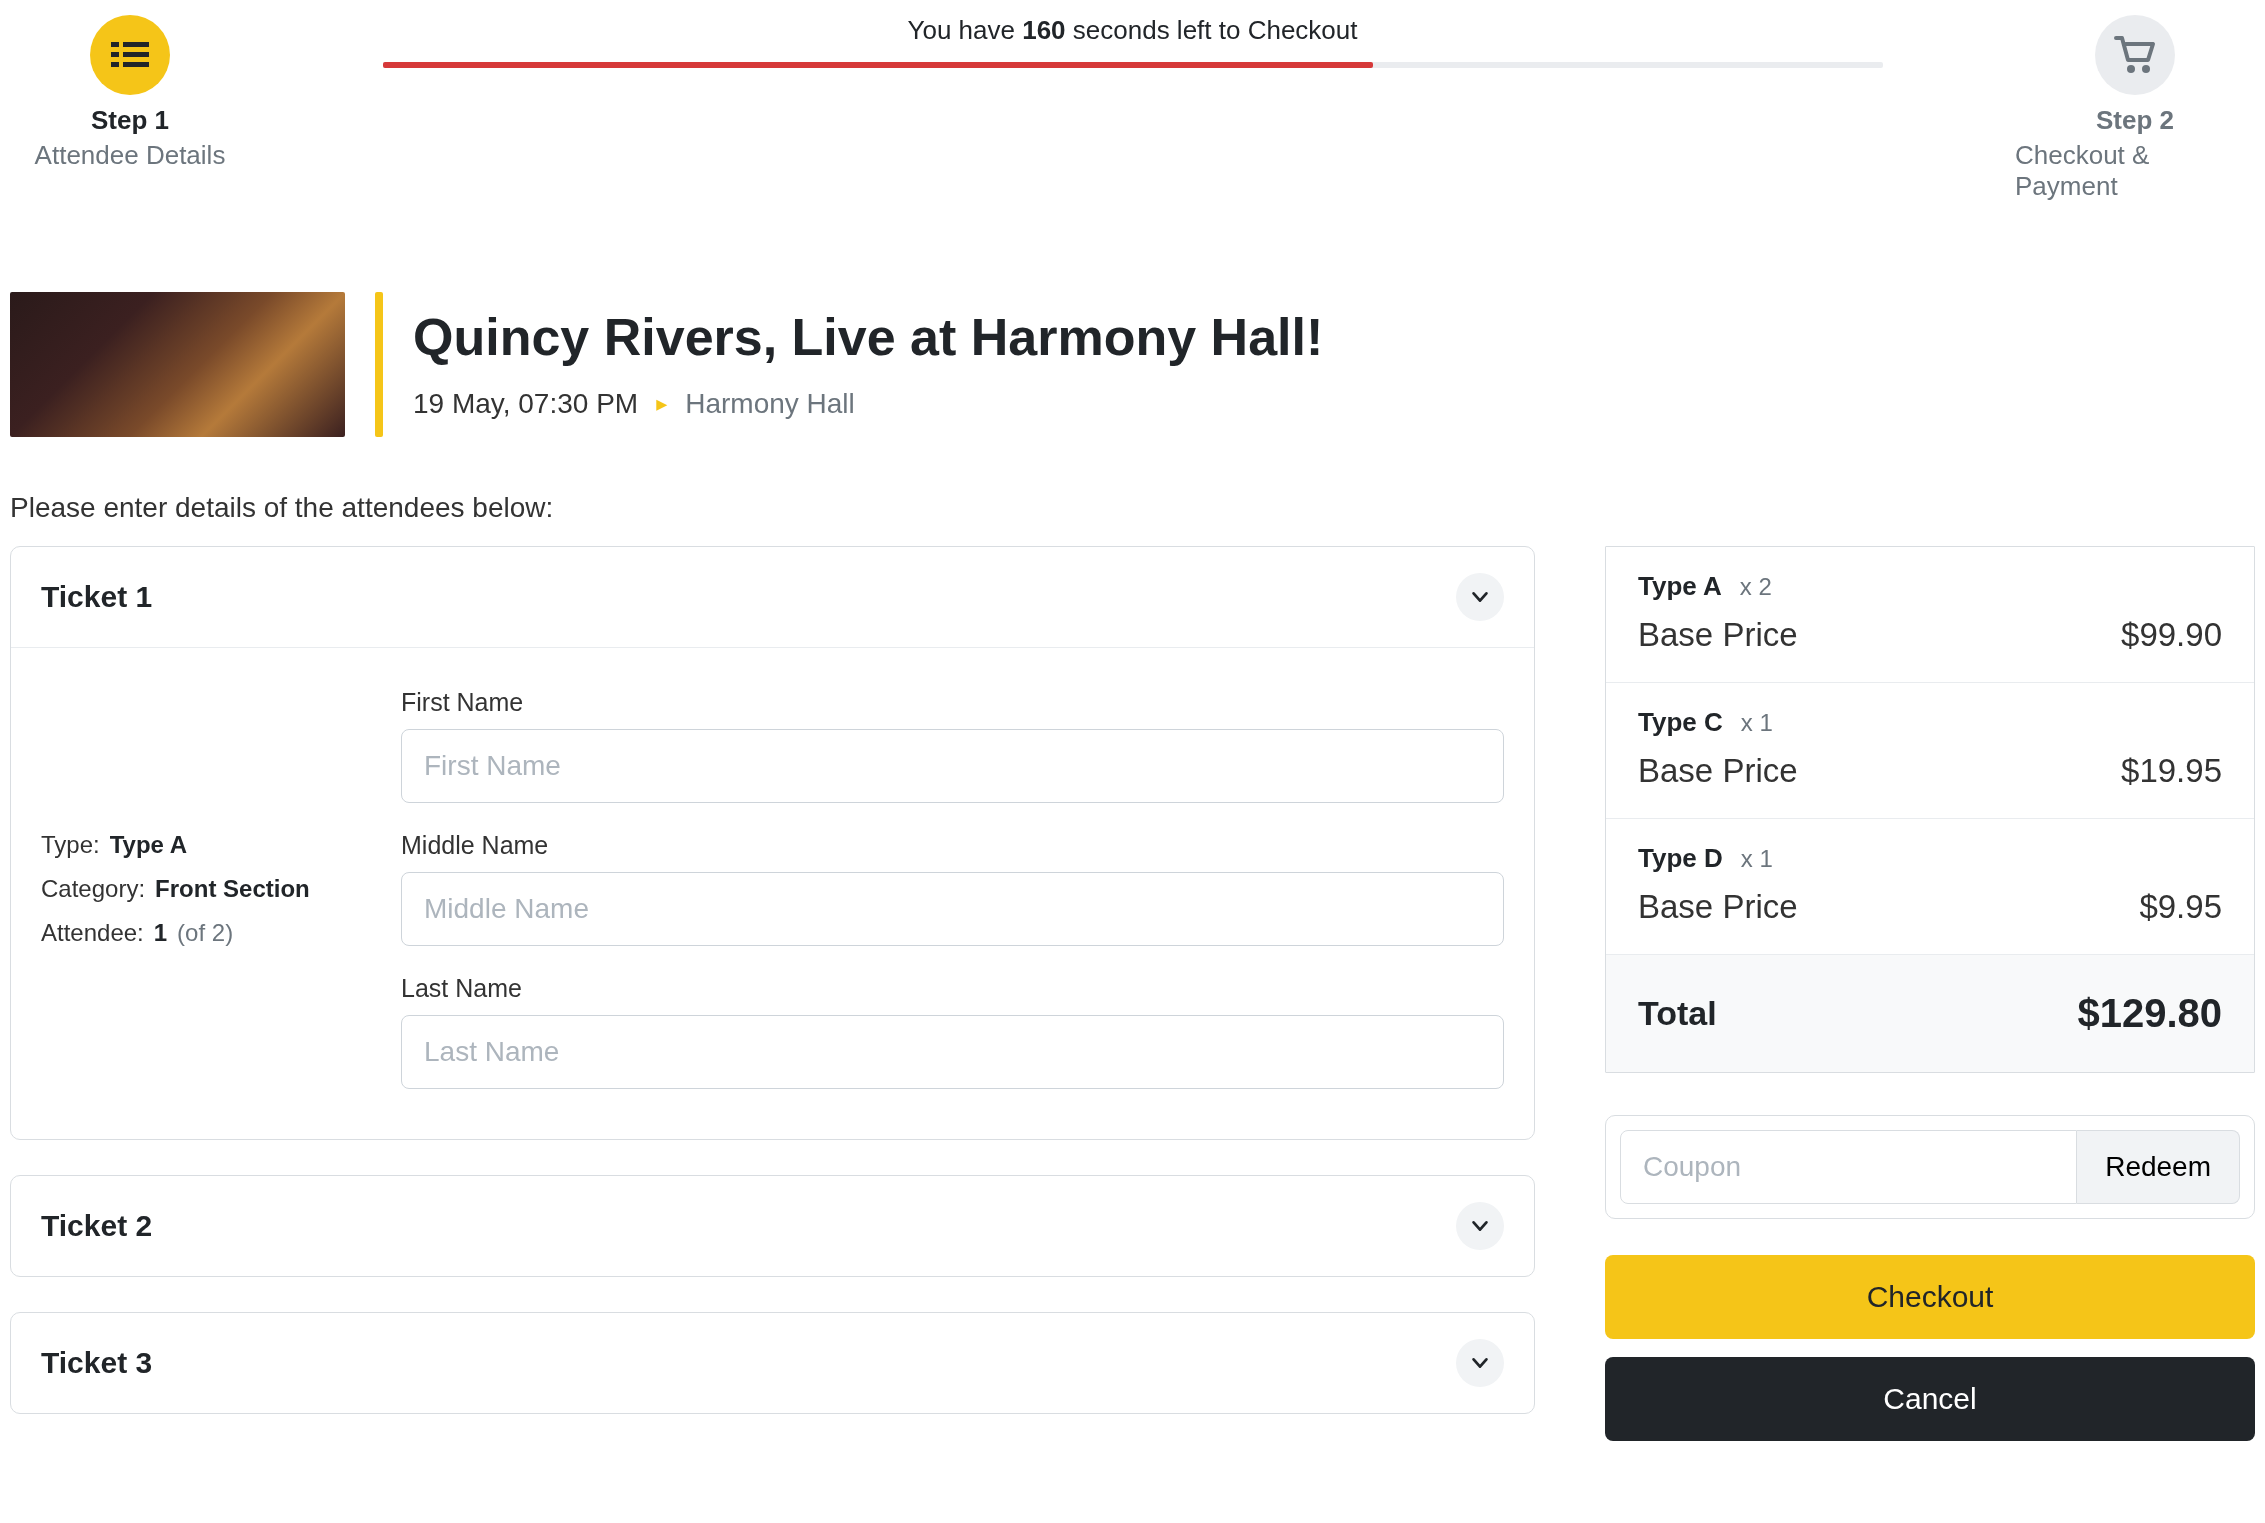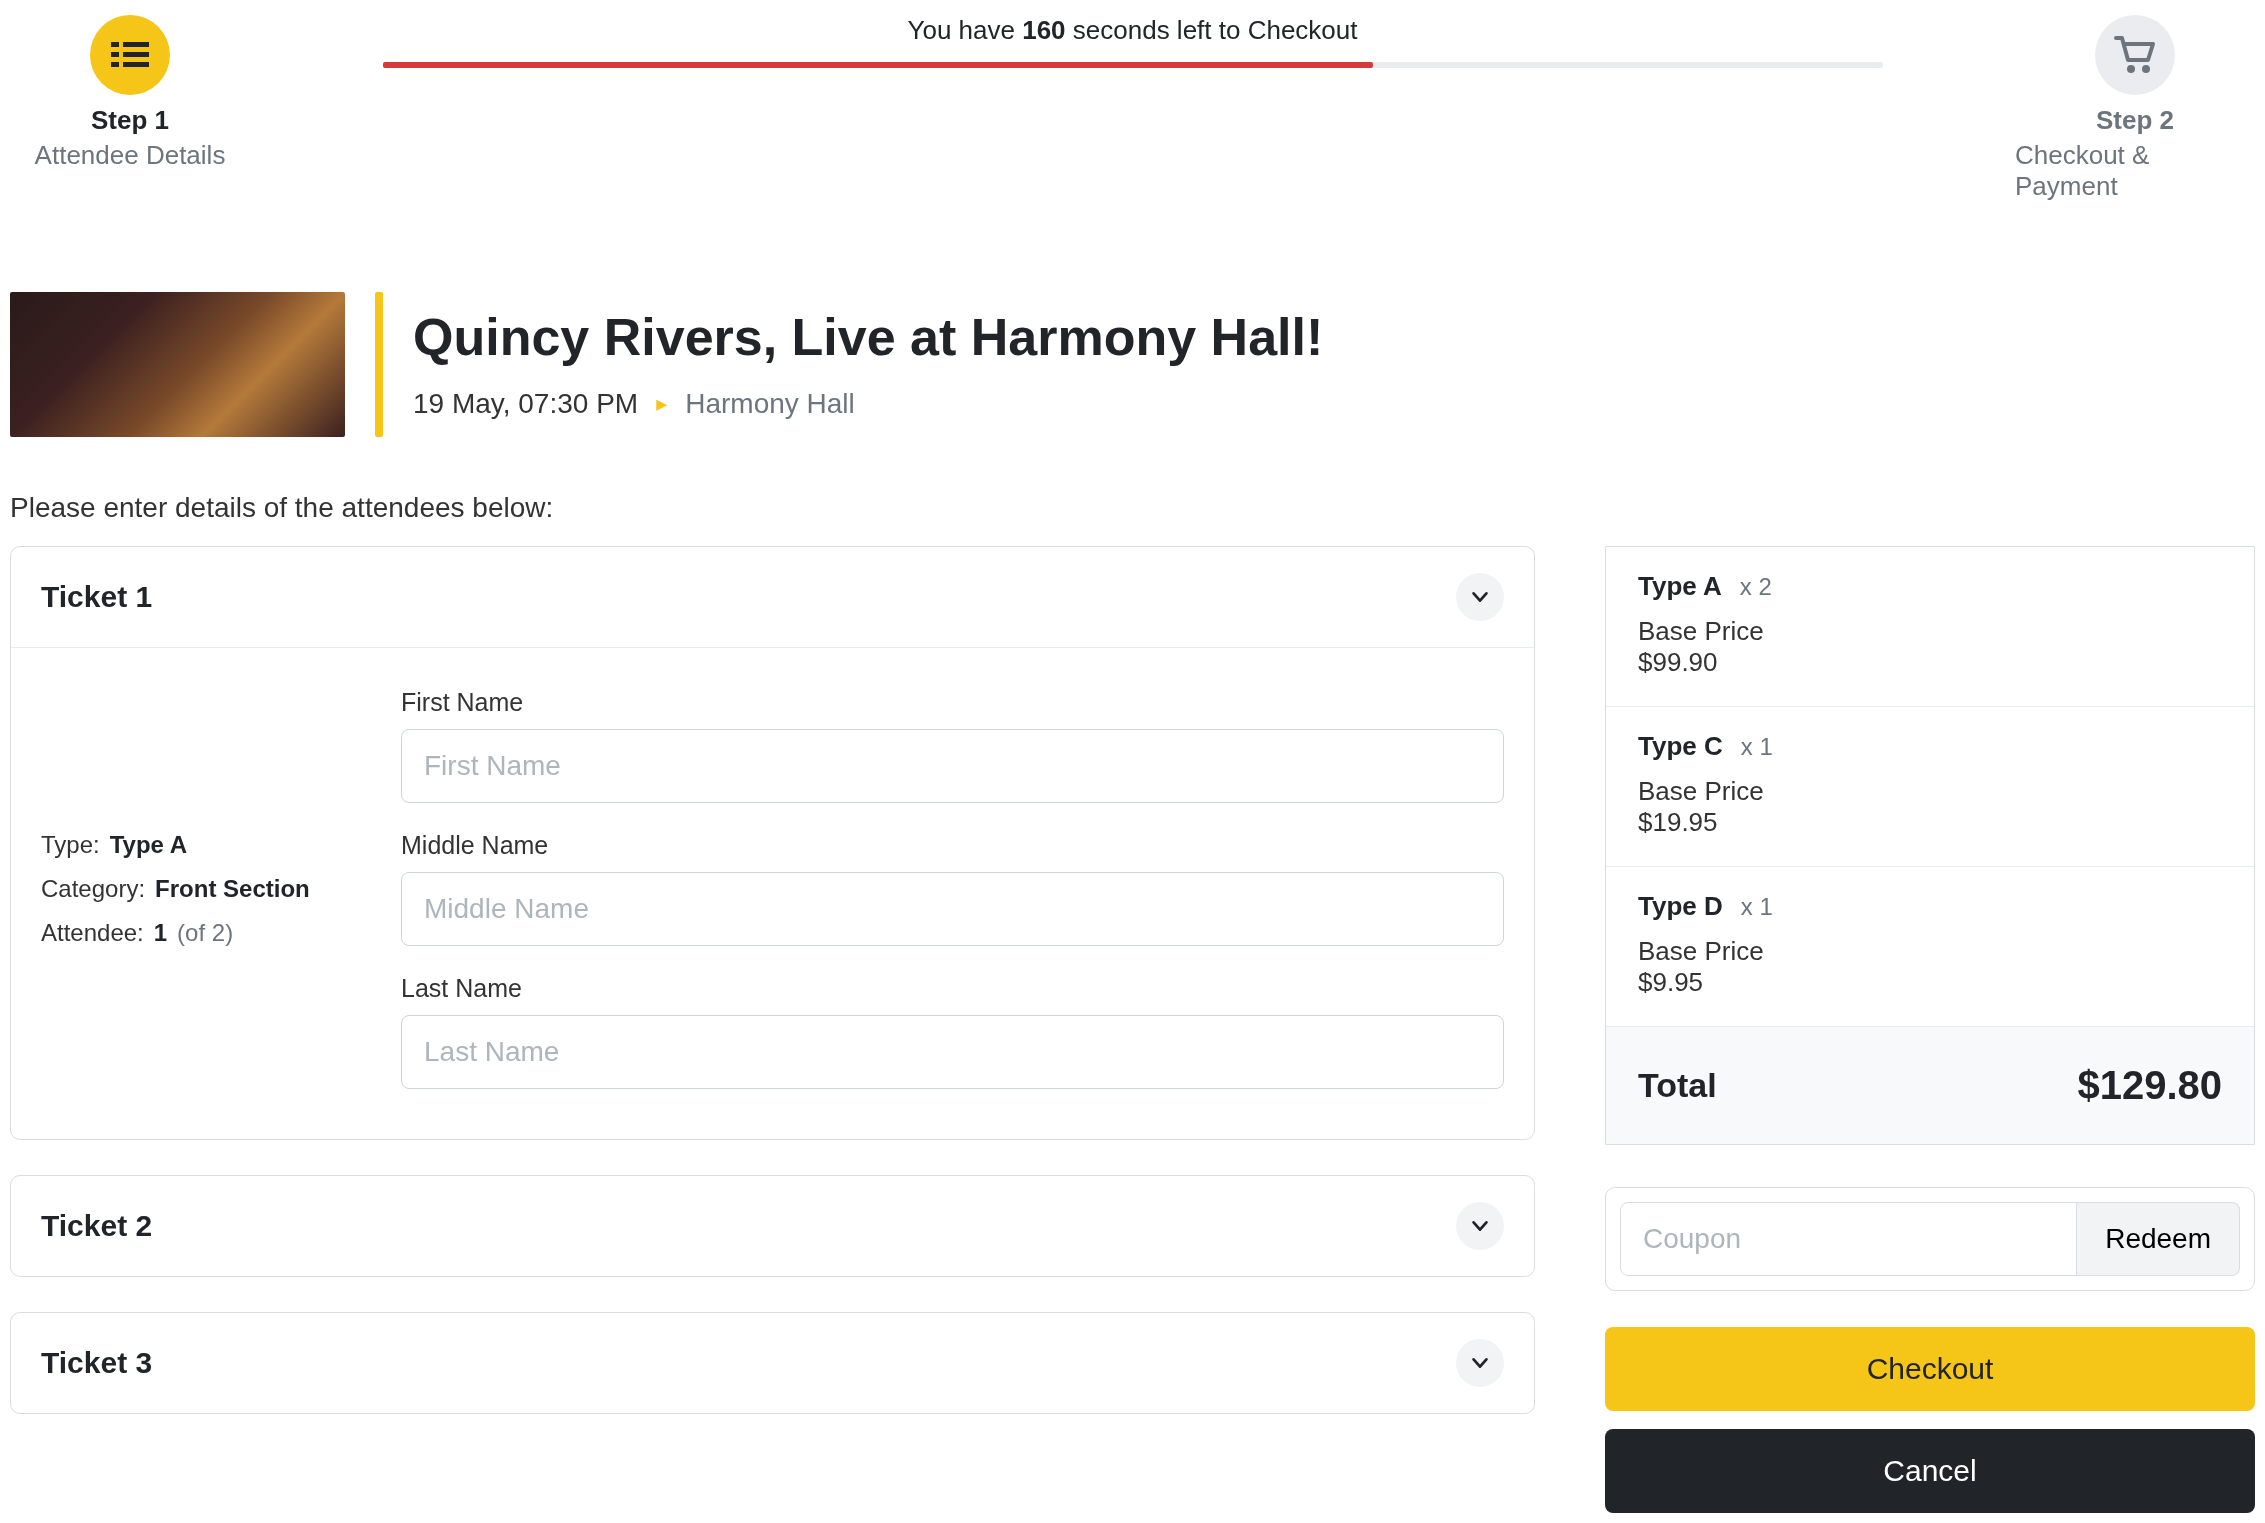--- a/index.html
+++ b/index.html
@@ -56,21 +56,21 @@
   .field-label { font-size: 25px; color: #333; margin-bottom: 12px; }
   .field-input { width: 100%; height: 74px; border: 1px solid #ced4da; border-radius: 8px; padding: 0 22px; font-size: 28px; color: #333; background: #fff; }
   .field-input::placeholder { color: #adb5bd; }
 
   
   .summary-card { border: 1px solid #d9dde1; border-radius: 1px; overflow: hidden; }
   .summary-item { padding: 24px 32px 28px 32px; border-bottom: 1px solid #e9ecef; }
   .summary-item:last-child { border-bottom: none; }
   .summary-title { font-size: 26px; font-weight: 700; }
   .summary-qty { font-size: 24px; color: #6c757d; margin-left: 18px; font-weight: 400; }
-  .summary-line { display: flex; justify-content: space-between; align-items: flex-start; margin-top: 14px; font-size: 26px; color: #333; flex-direction: column; }
+  .summary-line { display: flex; justify-content: space-between; align-items: flex-start; margin-top: 14px; font-size: 33px; color: #333; }
   .summary-total { background: #f8f9fa; padding: 36px 32px; display: flex; justify-content: space-between; align-items: center; }
   .summary-total-label { font-size: 34px; font-weight: 700; }
   .summary-total-amount { font-size: 40px; font-weight: 700; }
 
   
   .coupon-card { border: 1px solid #d9dde1; border-radius: 10px; display: flex; margin-top: 42px; overflow: hidden; }
   .coupon-input { flex: 1; border: 1px solid #d9dde1; border-radius: 8px 0 0 8px; margin: 14px 0 14px 14px; height: 74px; padding: 0 22px; font-size: 28px; }
   .coupon-input::placeholder { color: #adb5bd; }
   .coupon-btn { background: #f1f3f5; border: 1px solid #d9dde1; border-left: none; border-radius: 0 8px 8px 0; margin: 14px 14px 14px 0; padding: 0 28px; font-size: 28px; cursor: pointer; }
 

